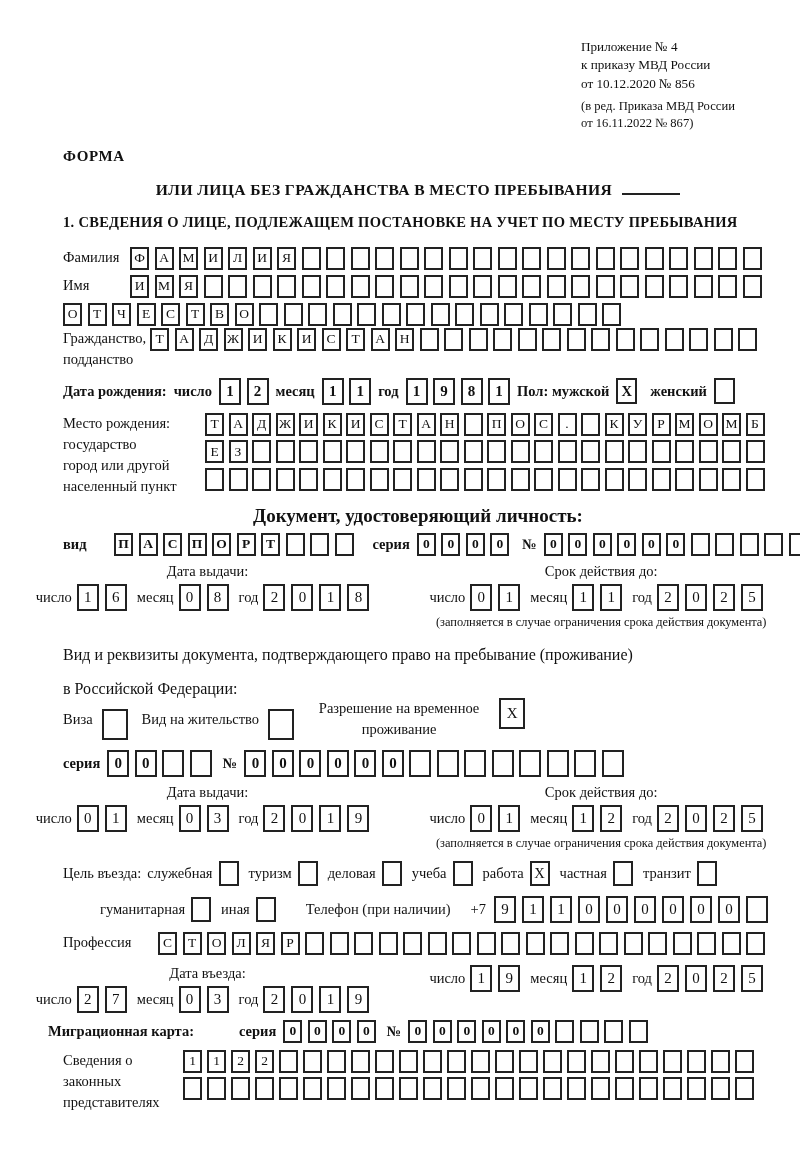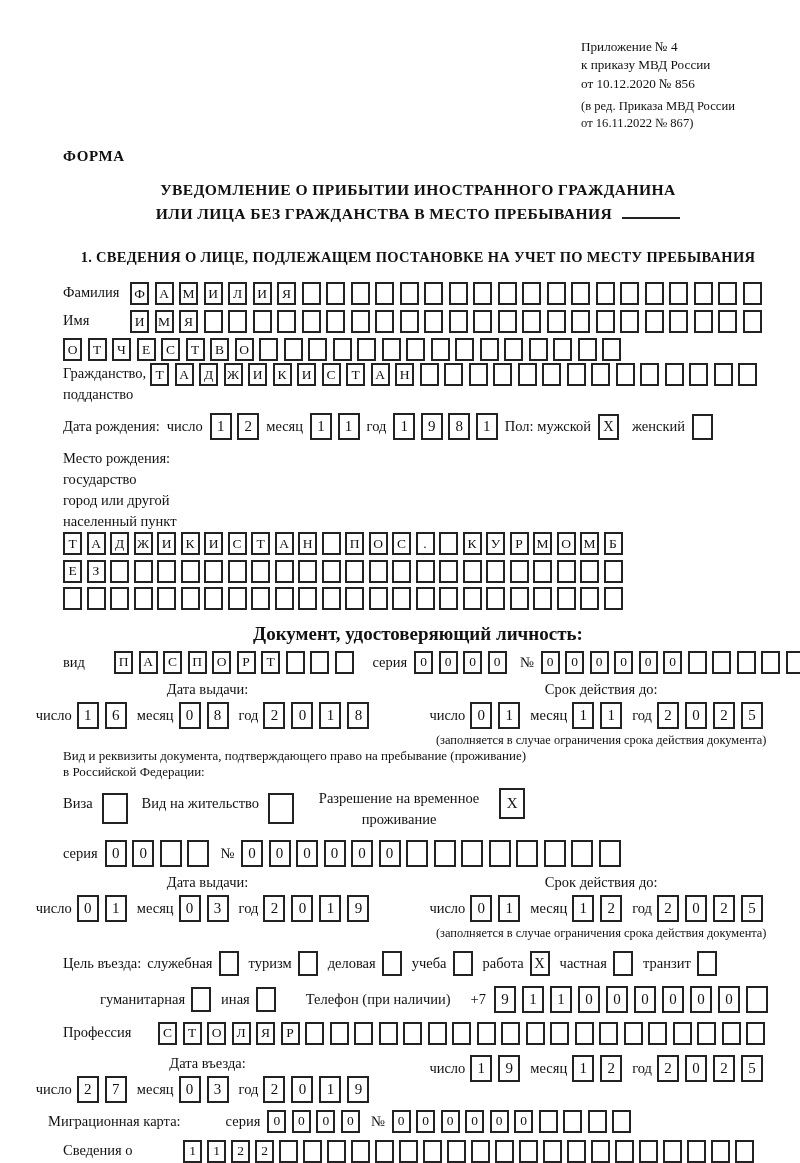--- a/index.html
+++ b/index.html
@@ -7,21 +7,21 @@
   body {
     width:800px; height:1163px; overflow:hidden;
     font-family:"Liberation Serif", serif; color:#111;
     padding:38px 27px 0 63px;
   }
   .annex { margin-left:auto; width:192px; font-size:13.2px; line-height:1.4; }
   .annex-edit { margin-top:5px; font-size:12.6px; line-height:1.35; }
   .forma { text-align:left; font-weight:bold; font-size:15px; letter-spacing:.6px; margin-top:16px; }
   .title { text-align:center; font-weight:bold; font-size:15.6px; line-height:1.5; margin-top:13px; letter-spacing:.4px; }
   .uline { display:inline-block; width:58px; border-bottom:2.2px solid #222; height:14px; margin-left:10px; }
-  .sec { font-weight:bold; font-size:14.5px; letter-spacing:.3px; margin-top:24px;text-align:center; }
+  .sec { font-weight:bold; font-size:14.5px; letter-spacing:.3px; margin-top:12px; }
 
   .frow { display:flex; align-items:flex-start; margin-top:5px; }
   .flabel { font-size:14.5px; line-height:1.45; flex-shrink:0; }
   .lbl2 { display:block; }
   .cellrow { display:flex; gap:5.5px; }
   .cellrow.tight { gap:4.5px; }
   .cellcol > .cellrow { margin-bottom:4.5px; }
   .cell {
     width:19px; height:23px; border:2px solid #222; flex-shrink:0;
     display:inline-flex; align-items:center; justify-content:center;
@@ -29,36 +29,36 @@
   }
   .lg .cell, .cell.lg { width:22px; height:27px; font-size:15px; }
   .cb {
     width:20px; height:25px; border:2px solid #222; flex-shrink:0;
     display:inline-flex; align-items:center; justify-content:center;
     font-size:14.5px; background:#fff;
   }
   .cb.big { width:26px; height:31px; font-size:15px; }
   .cb.mid { width:21px; height:26px; }
 
-  .inline { display:flex; align-items:center; }
+  .inline { display:flex; align-items:center;font-weight:bold; }
   .inline > * { margin-right:7px; }
 
   .center-head { text-align:center; font-weight:bold; font-size:19px; margin-top:8px; }
 
   .twocol { display:flex; margin-left:-27px; margin-top:7px;justify-content:flex-end; }
   .col-l { width:352px; }
   .col-r { width:420px; margin-left:50px; }
   .col-head { text-align:center; font-size:14.5px; margin-bottom:4px; }
   .dateline { display:flex; align-items:center; }
   .dateline .dlbl { font-size:14.5px; margin-right:5px; }
   .dateline .cellrow { margin-right:10px; gap:6px; }
   .note { font-size:12.4px; text-align:center; margin-top:4px; }
 
-  .plain { font-size:13px; margin-top:0; }
-  .opts { display:flex; align-items:center; margin-top:8px; }
+  .plain { font-size:16px; margin-top:16px; }
+  .opts { display:flex; align-items:flex-end; }
   .opt { display:flex; align-items:flex-start; margin-right:14px; }
   .opt-lbl { font-size:14.5px; margin-right:9px; line-height:1.5; }
   .opt-lbl.wrap { text-align:center; line-height:1.45; }
   .w175 { width:182px; } .w186 { width:186px; }
 
   .purposes { display:flex; align-items:center; margin-top:10px; }
   .purposes .plbl { font-size:14.5px; margin-right:6px; }
   .purposes .cb { margin-right:10px; }
   .indent { padding-left:37px; }
   .phone-prefix { font-size:14.5px; margin:0 8px 0 14px; }
@@ -72,21 +72,20 @@
   <div>от 10.12.2020 № 856</div>
   <div class="annex-edit">
     <div>(в ред. Приказа МВД России</div>
     <div>от 16.11.2022 № 867)</div>
   </div>
 </div>
 
 <div class="forma">ФОРМА</div>
 
 <div class="title">
-  <div>УВЕДОМЛЕНИЕ О ПРИБЫТИИ ИНОСТРАННОГО ГРАЖДАНИНА</div>
   <div><span>ИЛИ ЛИЦА БЕЗ ГРАЖДАНСТВА В МЕСТО ПРЕБЫВАНИЯ</span><span class="uline"></span></div>
 </div>
 
 <div class="sec">1. СВЕДЕНИЯ О ЛИЦЕ, ПОДЛЕЖАЩЕМ ПОСТАНОВКЕ НА УЧЕТ ПО МЕСТУ ПРЕБЫВАНИЯ</div>
 
 <div class="frow" style="margin-top:16px;">
   <span class="flabel" style="width:67px;">Фамилия</span>
   <span class="cellrow">
       <span class="cell">Ф</span>
       <span class="cell">А</span>
@@ -229,21 +228,21 @@
       <span class="cell">9</span>
       <span class="cell">8</span>
       <span class="cell">1</span>
     </span>
   <span class="flabel">Пол: мужской</span>
   <span class="cb mid">X</span>
   <span class="flabel" style="margin-left:6px;">женский</span>
   <span class="cb mid"></span>
 </div>
 
-<div class="frow" style="margin-top:8px;flex-direction:column;">
+<div class="frow" style="margin-top:8px;">
   <span class="flabel" style="width:142px;">
     <span class="lbl2">Место рождения:</span>
     <span class="lbl2">государство</span>
     <span class="lbl2">город или другой</span>
     <span class="lbl2">населенный пункт</span>
   </span>
   <span class="cellcol">
     <span class="cellrow tight">
         <span class="cell">Т</span>
         <span class="cell">А</span>

